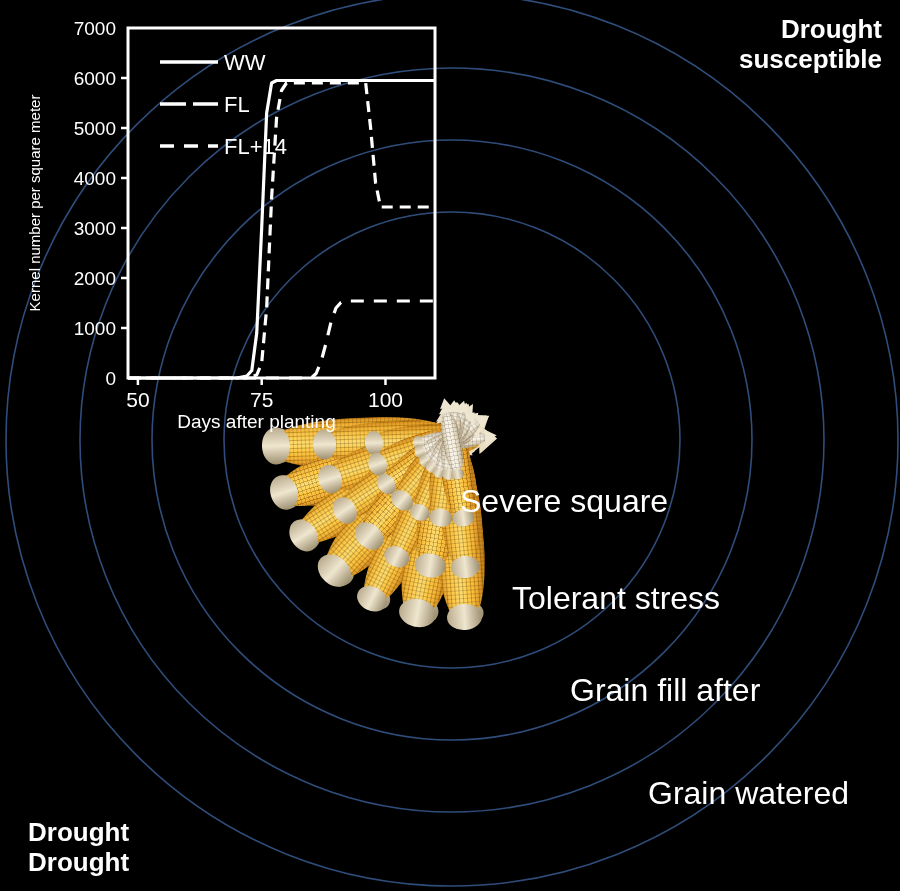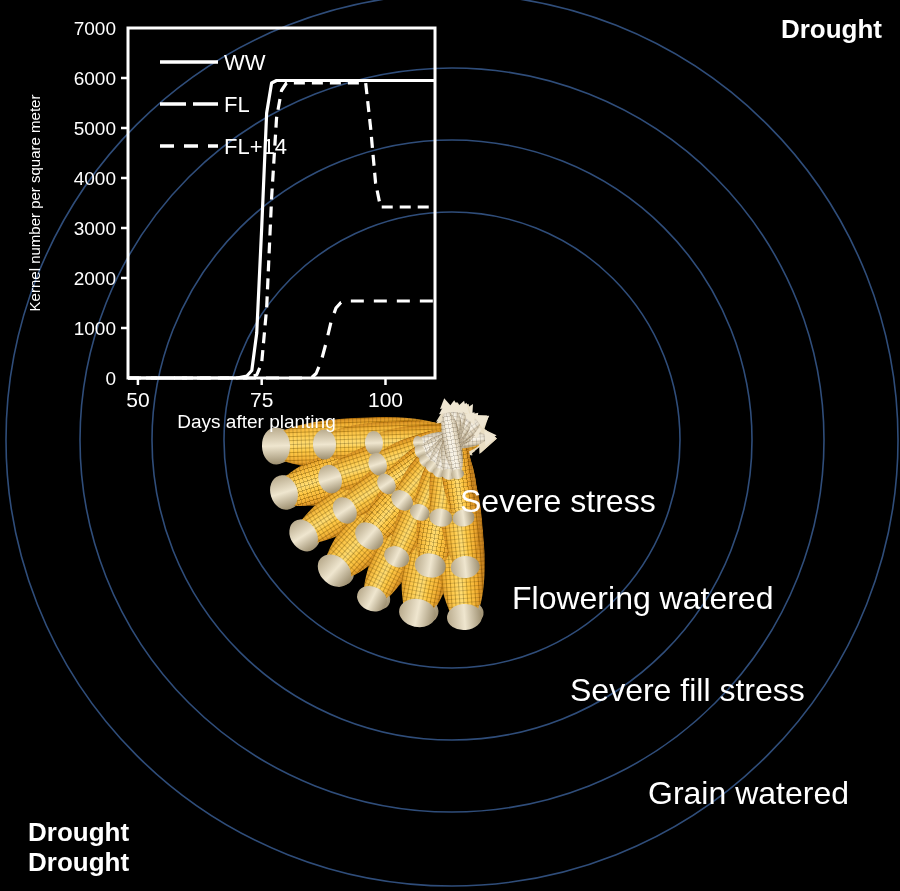--- a/index.html
+++ b/index.html
@@ -333,27 +333,28 @@
         <text x="224" y="70" fill="#ffffff" font-size="22" font-family="&quot;Liberation Sans&quot;, sans-serif">WW</text>
         <line x1="160" y1="104" x2="218" y2="104" stroke="#ffffff" stroke-width="3.4" stroke-dasharray="26,7,10,0"></line>
         <text x="224" y="112" fill="#ffffff" font-size="22" font-family="&quot;Liberation Sans&quot;, sans-serif">FL</text>
         <line x1="160" y1="146" x2="218" y2="146" stroke="#ffffff" stroke-width="3.4" stroke-dasharray="14,10"></line>
         <text x="224" y="154" fill="#ffffff" font-size="22" font-family="&quot;Liberation Sans&quot;, sans-serif">FL+14</text>
       </svg>
   </div>
 
   <div class="lbl corner" style="right:18px;top:14px;text-align:right;">
     <div>Drought</div>
+    <div>susceptible</div>
   </div>
 
   <div class="lbl corner" style="left:28px;bottom:14px;text-align:left;">
     <div>Drought</div>
     <div>Drought</div>
   </div>
 
   <div id="stage-labels">
-      <div class="lbl stage-lbl" style="left: 460px; top: 483px;">Severe stress</div>
-      <div class="lbl stage-lbl" style="left: 512px; top: 580px;">Flowering watered</div>
-      <div class="lbl stage-lbl" style="left: 570px; top: 672px;">Severe fill stress</div>
+      <div class="lbl stage-lbl" style="left: 460px; top: 483px;">Severe square</div>
+      <div class="lbl stage-lbl" style="left: 512px; top: 580px;">Tolerant stress</div>
+      <div class="lbl stage-lbl" style="left: 570px; top: 672px;">Grain fill after</div>
       <div class="lbl stage-lbl" style="left: 648px; top: 775px;">Grain watered</div>
     </div>
 
 </div>
 
 </body></html>

